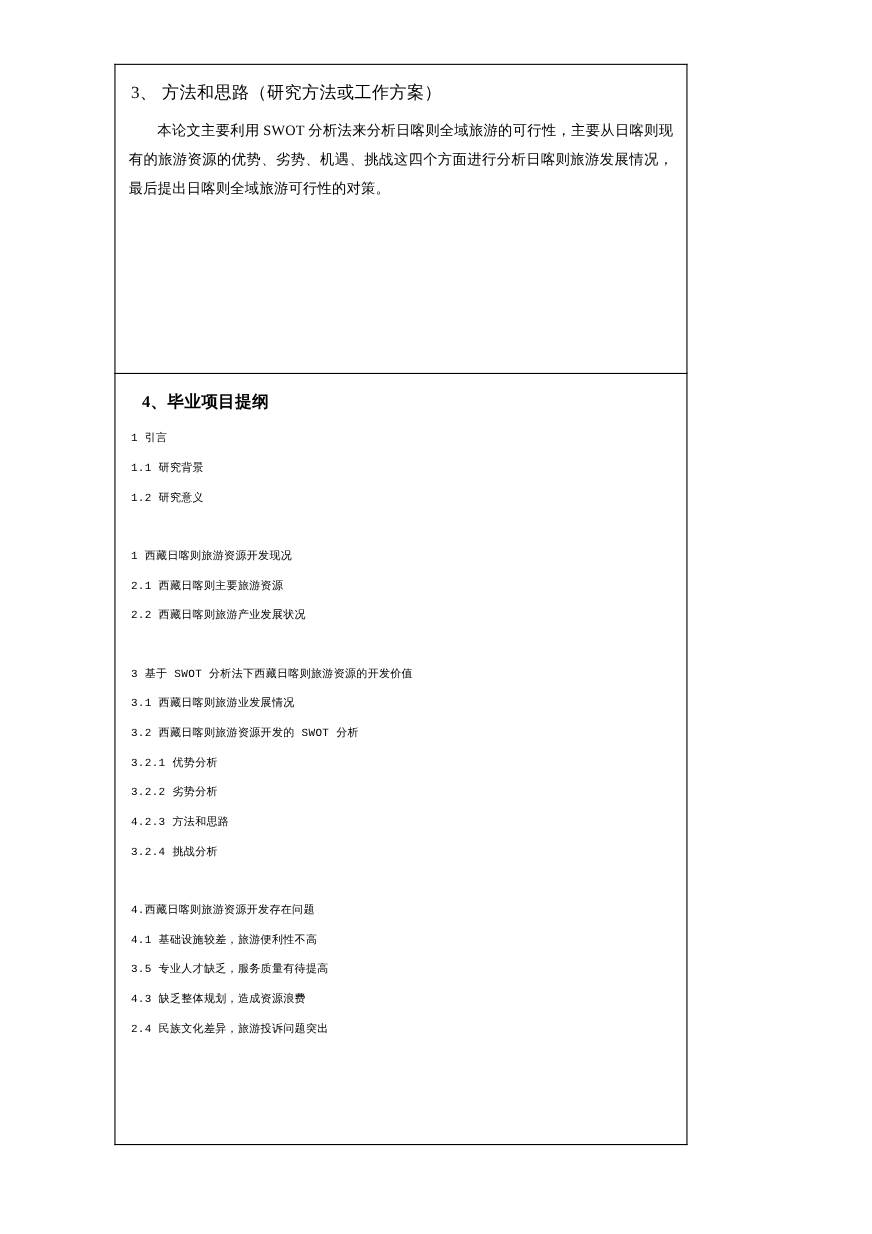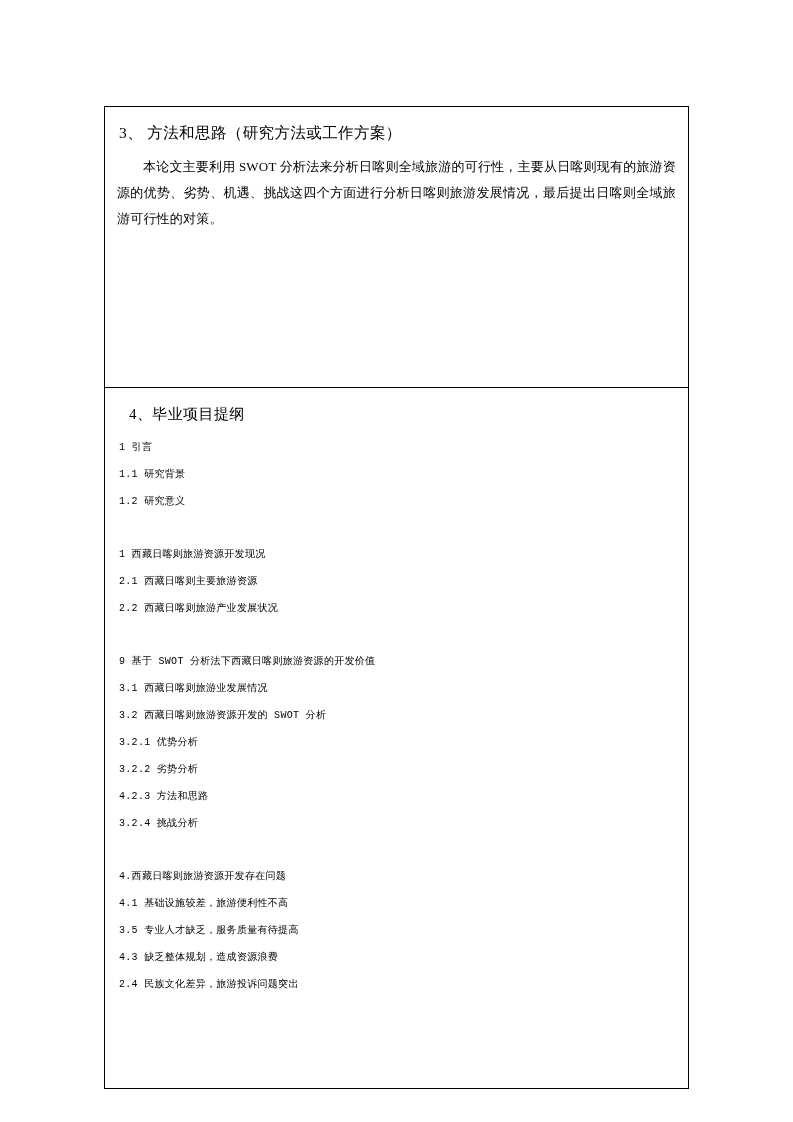--- a/index.html
+++ b/index.html
@@ -15,43 +15,43 @@
     position: relative;
   }
   .page {
     width: 793px;
     height: 1122px;
     box-sizing: border-box;
     padding: 58px 104px 0 104px;
     position: relative;
   }
   .doc-table {
-    width: 585px;
+    width: 521px;
     border-collapse: collapse;
     table-layout: fixed;
-    margin-top: 48px;
   }
   .doc-table td {
     border: 1px solid #000000;
     vertical-align: top;
     padding: 0;
   }
   .cell-inner {
     padding: 10px 12px 14px 12px;
   }
   .section-heading {
     font-size: 15.5px;
     line-height: 1.6;
     letter-spacing: 0.4px;
     margin: 4px 0 8px 2px;
     white-space: pre;
   }
   .section-heading.indent {
     margin-left: 12px;
     font-size: 15px;
+    font-weight: bold;
   }
   .body-par {
     font-size: 13px;
     line-height: 2.02;
     text-align: justify;
     text-justify: inter-ideograph;
     text-indent: 2em;
     margin: 2px 0 0 0;
     letter-spacing: 0.2px;
   }
@@ -99,21 +99,21 @@
             <div class="section-heading indent">4、毕业项目提纲</div>
             <ul class="outline-list">
               <li class="outline-item">1 引言</li>
               <li class="outline-item">1.1 研究背景</li>
               <li class="outline-item">1.2 研究意义</li>
               <li class="outline-item blank"></li>
               <li class="outline-item">1 西藏日喀则旅游资源开发现况</li>
               <li class="outline-item">2.1 西藏日喀则主要旅游资源</li>
               <li class="outline-item">2.2 西藏日喀则旅游产业发展状况</li>
               <li class="outline-item blank"></li>
-              <li class="outline-item">9 基于 SWOT 分析法下西藏日喀则旅游资源的开发价值</li>
+              <li class="outline-item">3 基于 SWOT 分析法下西藏日喀则旅游资源的开发价值</li>
               <li class="outline-item">3.1 西藏日喀则旅游业发展情况</li>
               <li class="outline-item">3.2 西藏日喀则旅游资源开发的 SWOT 分析</li>
               <li class="outline-item">3.2.1 优势分析</li>
               <li class="outline-item">3.2.2 劣势分析</li>
               <li class="outline-item">4.2.3 方法和思路</li>
               <li class="outline-item">3.2.4 挑战分析</li>
               <li class="outline-item blank"></li>
               <li class="outline-item">4.西藏日喀则旅游资源开发存在问题</li>
               <li class="outline-item">4.1 基础设施较差，旅游便利性不高</li>
               <li class="outline-item">3.5 专业人才缺乏，服务质量有待提高</li>

